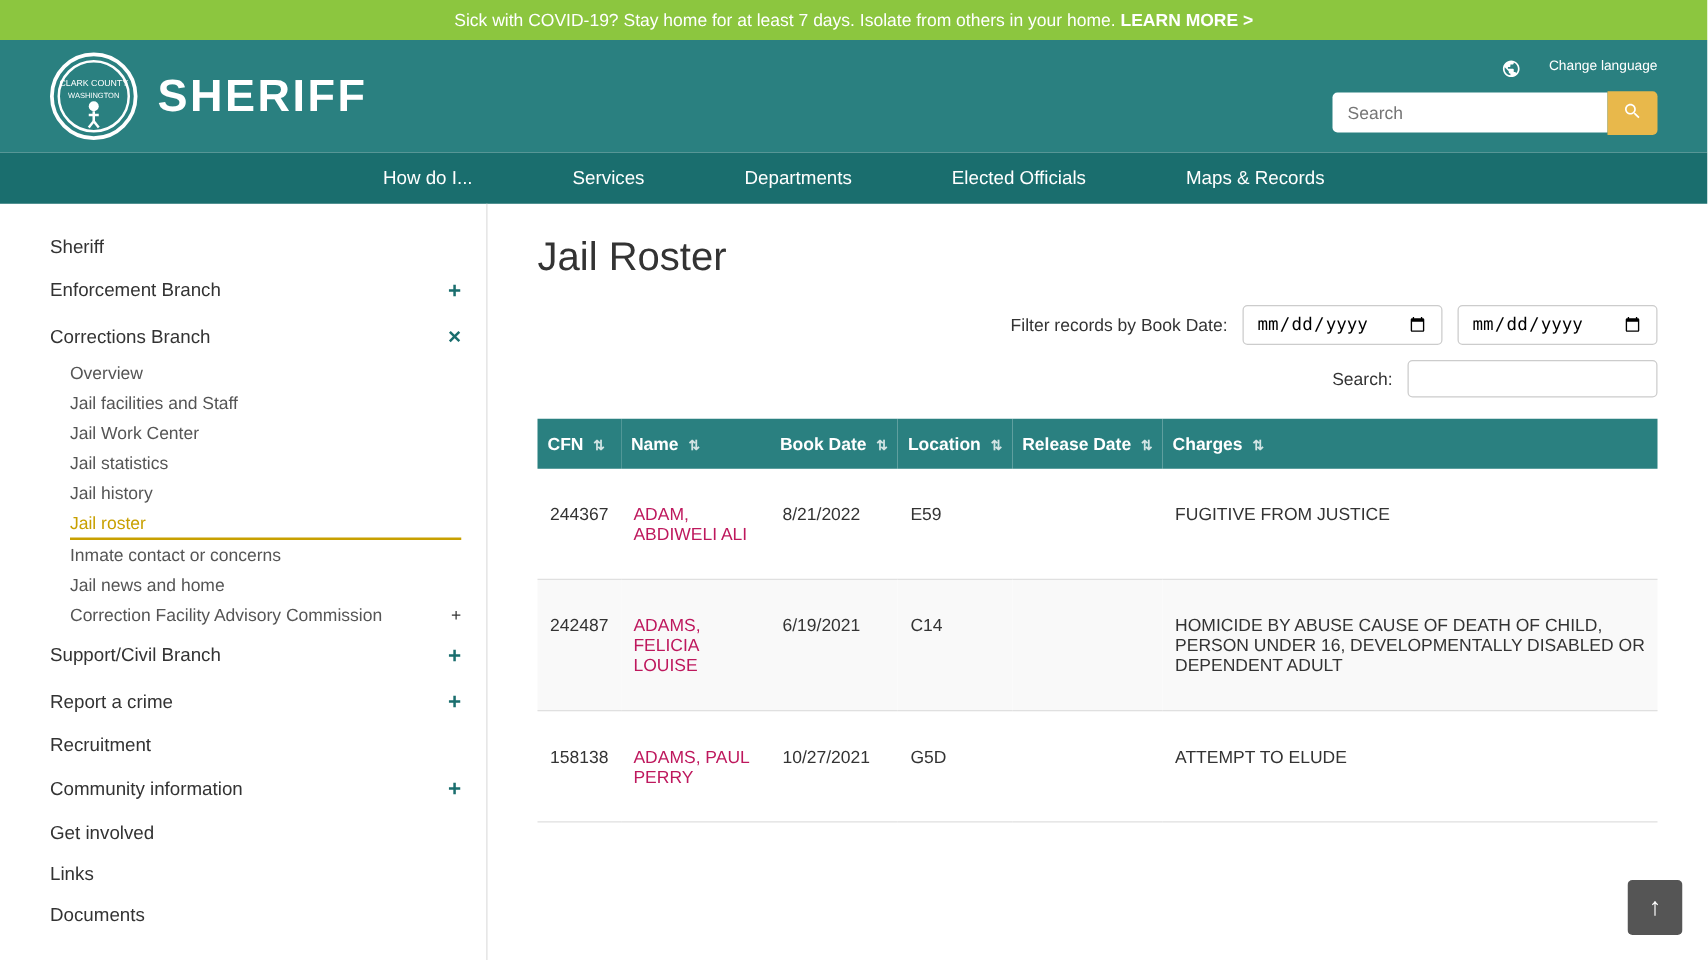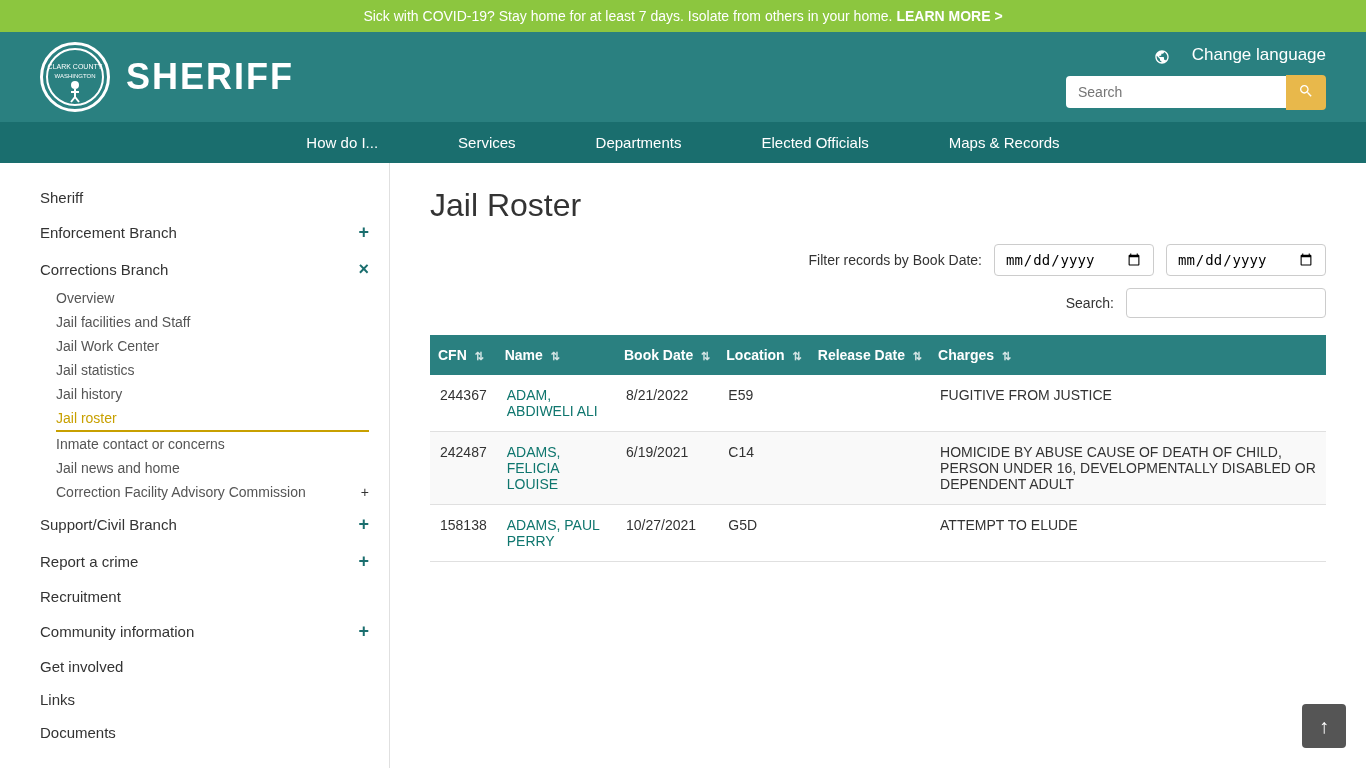--- a/index.html
+++ b/index.html
@@ -57,23 +57,23 @@
     }
     .header-right {
       display: flex;
       flex-direction: column;
       align-items: flex-end;
       gap: 10px;
     }
     .change-language {
       color: #fff;
       display: flex;
-      align-items: flex-end;
+      align-items: flex-start;
       gap: 22px;
-      font-size: 17px;
+      font-size: 11px;
       cursor: pointer;
     }
     .search-bar {
       display: flex;
       align-items: center;
     }
     .search-bar input {
       width: 220px;
       padding: 8px 12px;
       border: none;
@@ -224,25 +224,25 @@
       font-size: 11px;
       opacity: 0.8;
     }
     .roster-table tbody tr {
       border-bottom: 1px solid #e0e0e0;
     }
     .roster-table tbody tr:nth-child(even) {
       background: #f9f9f9;
     }
     .roster-table td {
-      padding: 12px 10px;
+      padding: 28px 10px;
       vertical-align: top;
     }
     .inmate-link {
-      color: #0f766e;
+      color: #be185d;
       text-decoration: none;
       font-weight: 500;
       text-align: center;
     }
 
     
     .scroll-top-btn {
       position: fixed;
       bottom: 20px;
       right: 20px;

